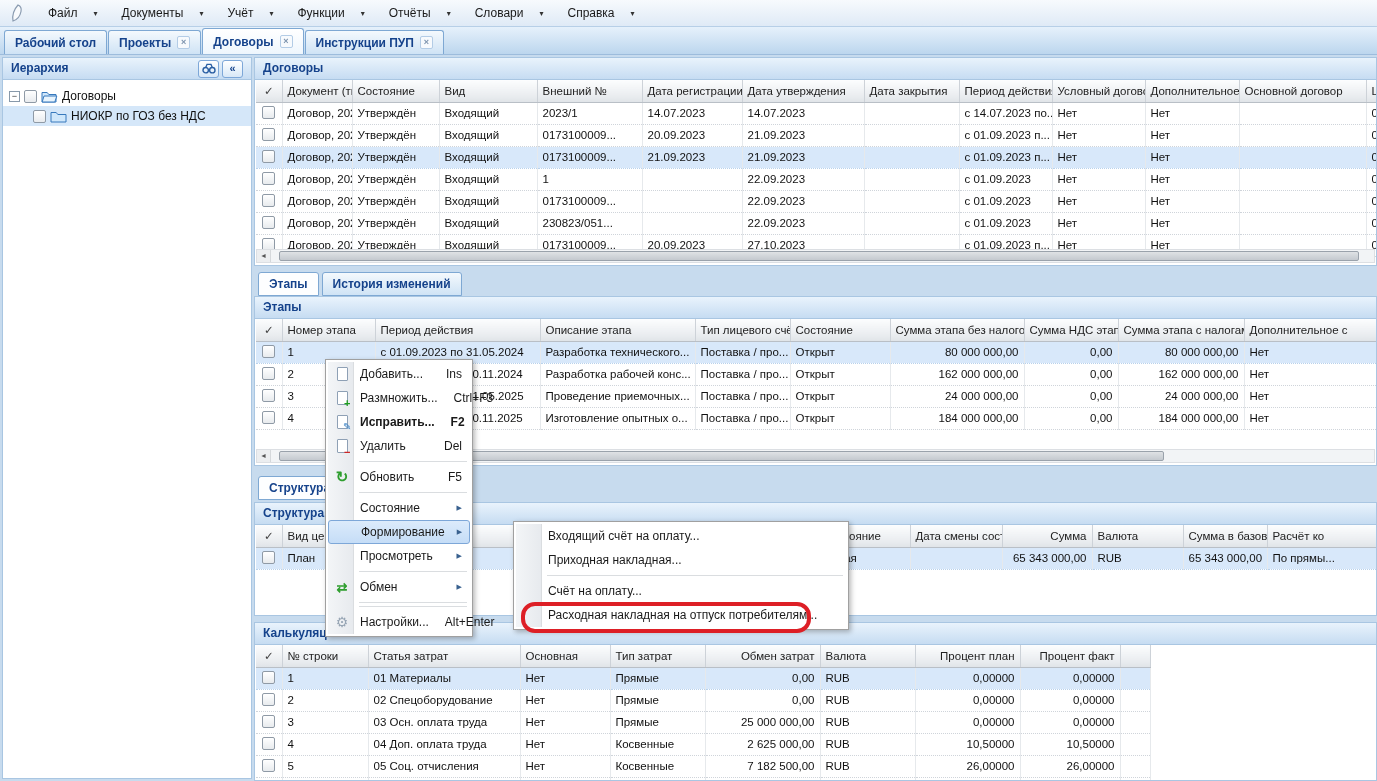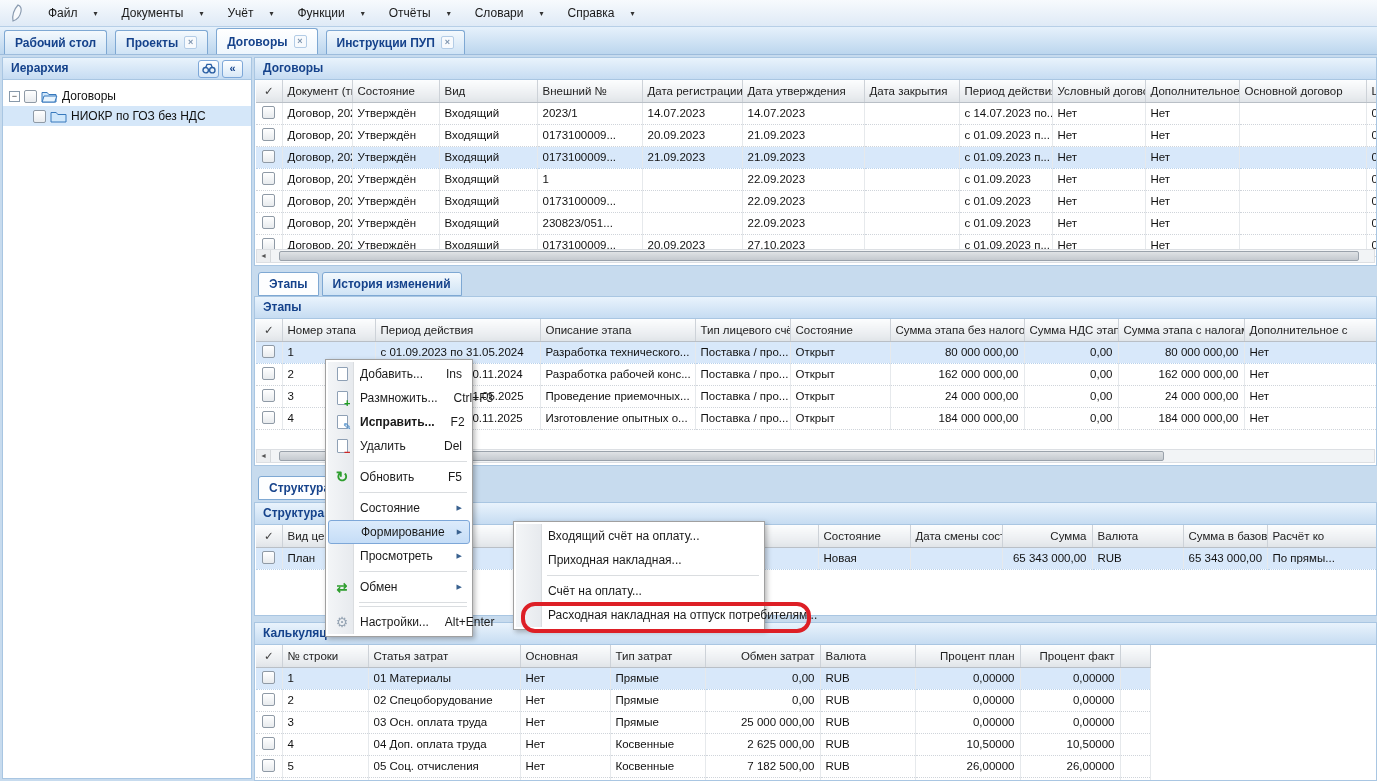--- a/index.html
+++ b/index.html
@@ -11,21 +11,21 @@
     background:linear-gradient(#f7fafd,#dfeaf6); border-bottom:1px solid #b7cfe7;
     display:flex; align-items:center; padding-left:6px; }
   .logo { width:22px; height:22px; display:flex; align-items:center; justify-content:center; margin-right:8px;}
   .menubar-item { display:flex; align-items:center; gap:16px; padding:4px 12px; font-size:12px; color:#1a1a1a; cursor:default;}
   .mb-arrow { font-size:8px; color:#333; }
 
   
   .tabbar { position:absolute; left:0; top:27px; width:1377px; height:28px;
     background:linear-gradient(#e6f1fb,#bcd6ee); border-bottom:1px solid #9dbcdc;
     display:flex; align-items:flex-end; padding-left:4px; }
-  .tab { display:flex; align-items:center; gap:6px; height:24px; margin-right:8px; padding:0 10px;
+  .tab { display:flex; align-items:center; gap:6px; height:24px; margin-right:1px; padding:0 10px;
     background:linear-gradient(#f4f9fd,#cfe3f5); border:1px solid #7ea8d3; border-bottom:none;
     border-radius:3px 3px 0 0; font-size:12px; font-weight:bold; color:#15428b; }
   .tab.active { background:linear-gradient(#ffffff,#eef6fd); height:26px; }
   .tab-close { width:13px; height:13px; border:1px solid #b3cce6; border-radius:2px;
     background:#f7fafd; color:#7b92ad; font-size:9px; line-height:11px; text-align:center; }
 
   
   .panel { position:absolute; background:#fff; border:1px solid #a9c6e2; overflow:hidden; }
   .sec-header { height:22px; line-height:21px; padding:0 8px; font-size:12px; font-weight:bold; color:#15428b;
     background:linear-gradient(#e9f3fc,#c6dcf2); border-bottom:1px solid #a9c6e2; }
@@ -76,21 +76,21 @@
   .cmenu .gutter { position:absolute; left:2px; top:2px; bottom:2px; width:26px;
     background:linear-gradient(90deg,#f3f5f7,#e7eaee); border-right:1px solid #dadde0; }
   .menu-item { position:relative; display:flex; align-items:center; height:24px; padding:0 8px 0 3px;
     font-size:12px; color:#1a1a1a; }
   .menu-item.bold .menu-label { font-weight:bold; }
   .menu-item.hl { background:linear-gradient(#dcebfb,#c5ddf7); border:1px solid #7da7d8; border-radius:3px; }
   .mi { width:22px; min-width:22px; height:18px; display:flex; align-items:center; justify-content:center;
     margin-right:7px; position:relative; z-index:1; }
   .menu-label { flex:1; position:relative; z-index:1; white-space:nowrap; }
   .menu-sc { margin-left:16px; position:relative; z-index:1; }
-  .menu-item.bold .menu-sc { font-weight:normal; }
+  .menu-item.bold .menu-sc { font-weight:bold; }
   .menu-arrow { font-size:7px; color:#39618f; margin-left:12px; position:relative; z-index:1; }
   .menu-sep { height:1px; background:#dadde0; margin:3px 3px 3px 31px; }
   .icon-page { width:11px; height:14px; background:#fff; border:1px solid #8ea0b5; border-radius:1px; position:relative; }
   .icon-page.plus::after  { content:"+"; position:absolute; right:-4px; bottom:-5px; color:#1d9e1d; font-weight:bold; font-size:11px; }
   .icon-page.minus::after { content:"−"; position:absolute; right:-4px; bottom:-6px; color:#cf2020; font-weight:bold; font-size:11px; }
   .icon-page.edit::after  { content:"✎"; position:absolute; right:-5px; bottom:-4px; color:#3b82c4; font-size:10px; }
   .icon-refresh { color:#2f9e2f; font-size:15px; font-weight:bold; }
   .icon-exchange { color:#2f9e2f; font-size:13px; font-weight:bold; }
   .icon-cbx { width:12px; height:12px; border:1px solid #8f9aa6; background:linear-gradient(#fff,#e8ebee); border-radius:2px; }
   .icon-wrench { color:#97a5b4; font-size:14px; }
@@ -645,21 +645,21 @@
         <span class="menu-arrow">▶</span>
       </div><div class="menu-sep"></div><div class="menu-sep"></div><div class="menu-item">
         <span class="mi">
           <span class="icon-wrench">⚙</span>
         </span>
         <span class="menu-label">Настройки...</span>
         <span class="menu-sc">Alt+Enter</span>
       </div></span>
 </div>
 
-<div class="cmenu" style="left:513px; top:521px; width:252px; z-index:55;">
+<div class="cmenu" style="left:513px; top:521px; width:336px; z-index:55;">
   <span class="gutter"></span>
   <span><div class="menu-item">
         <span class="mi"></span>
         <span class="menu-label">Входящий счёт на оплату...</span>
       </div><div class="menu-item">
         <span class="mi"></span>
         <span class="menu-label">Приходная накладная...</span>
       </div><div class="menu-sep"></div><div class="menu-item">
         <span class="mi"></span>
         <span class="menu-label">Счёт на оплату...</span>

